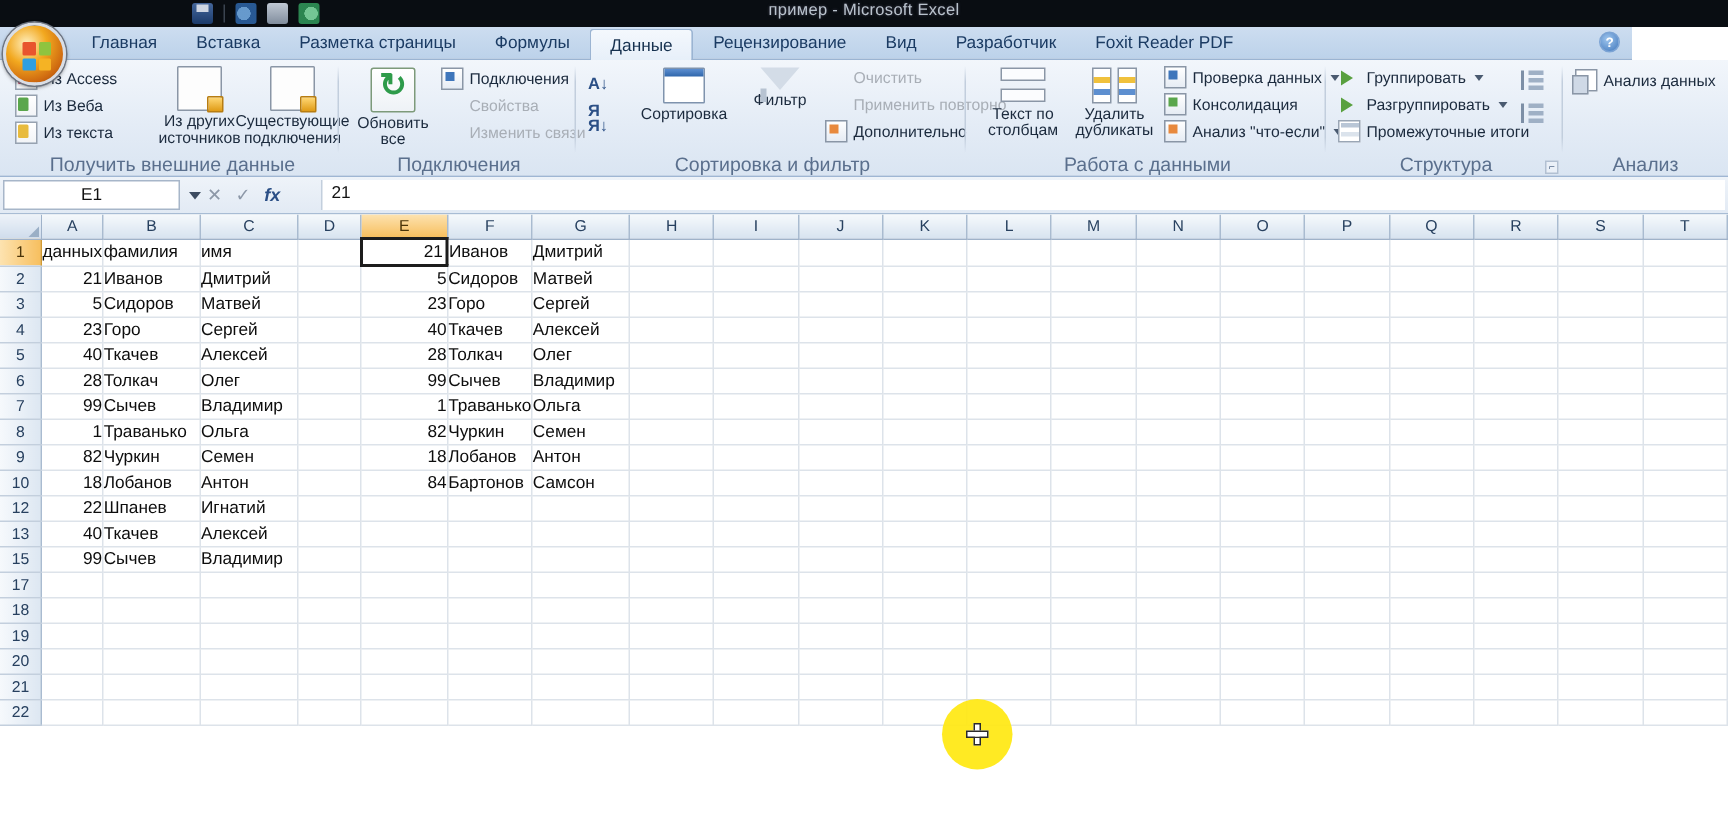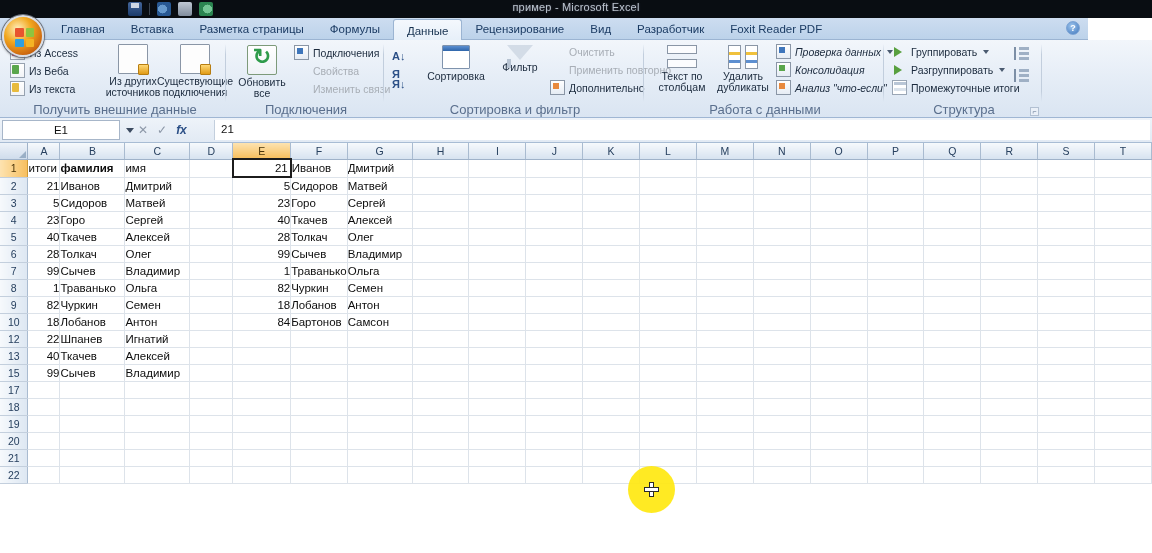--- a/index.html
+++ b/index.html
@@ -379,21 +379,21 @@
             </span>
           <span class="cap">Текст по столбцам</span>
         </div>
         <div style="position:absolute;left:70px;top:5px;width:54px;" class="bigbtn">
           <span class="ico dup">
               <i></i>
               <i></i>
             </span>
           <span class="cap">Удалить дубликаты</span>
         </div>
-        <div style="position:absolute;left:130px;top:4px;width:104px;font-style:italic;">
+        <div style="position:absolute;left:130px;top:4px;width:104px;">
           <div class="smallbtn">
             <span class="ico i16 mini-ico blue"></span>
             <span>Проверка данных</span>
             <span class="caret"></span>
           </div>
           <div class="smallbtn">
             <span class="ico i16 mini-ico green"></span>
             <span>Консолидация</span>
           </div>
           <div class="smallbtn">
@@ -434,20 +434,31 @@
         </div>
         <div style="position:absolute;left:128px;top:28px;">
           <span class="ico sideico"><i></i><i></i><i></i></span>
         </div>
       </div>
       <div class="glabel">Структура</div>
       <div class="gdlg">⌐</div>
       <div class="gdiv"></div>
     </div>
 
+    <div class="rgroup" style="left:1044px;width:106px;">
+      <div class="gbody">
+        <div style="position:absolute;left:6px;top:6px;width:96px;">
+          <div class="smallbtn">
+            <span class="ico i16 analysis-ico"></span>
+            <span>Анализ данных</span>
+          </div>
+        </div>
+      </div>
+      <div class="glabel">Анализ</div>
+    </div>
 
   </div>
 
   <div class="fbar">
     <div class="namebox">E1</div>
     <div class="namebox-caret"></div>
     <div class="fx-group">
       <span class="btn">✕</span>
       <span class="btn">✓</span>
       <span class="fx">fx</span>
@@ -478,22 +489,22 @@
             <th class="colh" style="width: 57px;">P</th>
             <th class="colh" style="width: 57px;">Q</th>
             <th class="colh" style="width: 57px;">R</th>
             <th class="colh" style="width: 57px;">S</th>
             <th class="colh" style="width: 57px;">T</th>
           </tr>
       </thead>
       <tbody id="sheet-body">
           <tr>
             <th class="rowh sel">1</th>
-            <td class="cell" style="width: 32px;">итоги</td>
-            <td class="cell" style="width: 65px; font-weight: bold;">фамилия</td>
+            <td class="cell" style="width: 32px;">данных</td>
+            <td class="cell" style="width: 65px;">фамилия</td>
             <td class="cell" style="width: 65px;">имя</td>
             <td class="cell" style="width: 43px;"></td>
             <td class="cell num sel" style="width: 58px;">21</td>
             <td class="cell" style="width: 56px;">Иванов</td>
             <td class="cell" style="width: 65px;">Дмитрий</td>
             <td class="cell" style="width: 57px;"></td>
             <td class="cell" style="width: 57px;"></td>
             <td class="cell" style="width: 57px;"></td>
             <td class="cell" style="width: 57px;"></td>
             <td class="cell" style="width: 57px;"></td>

